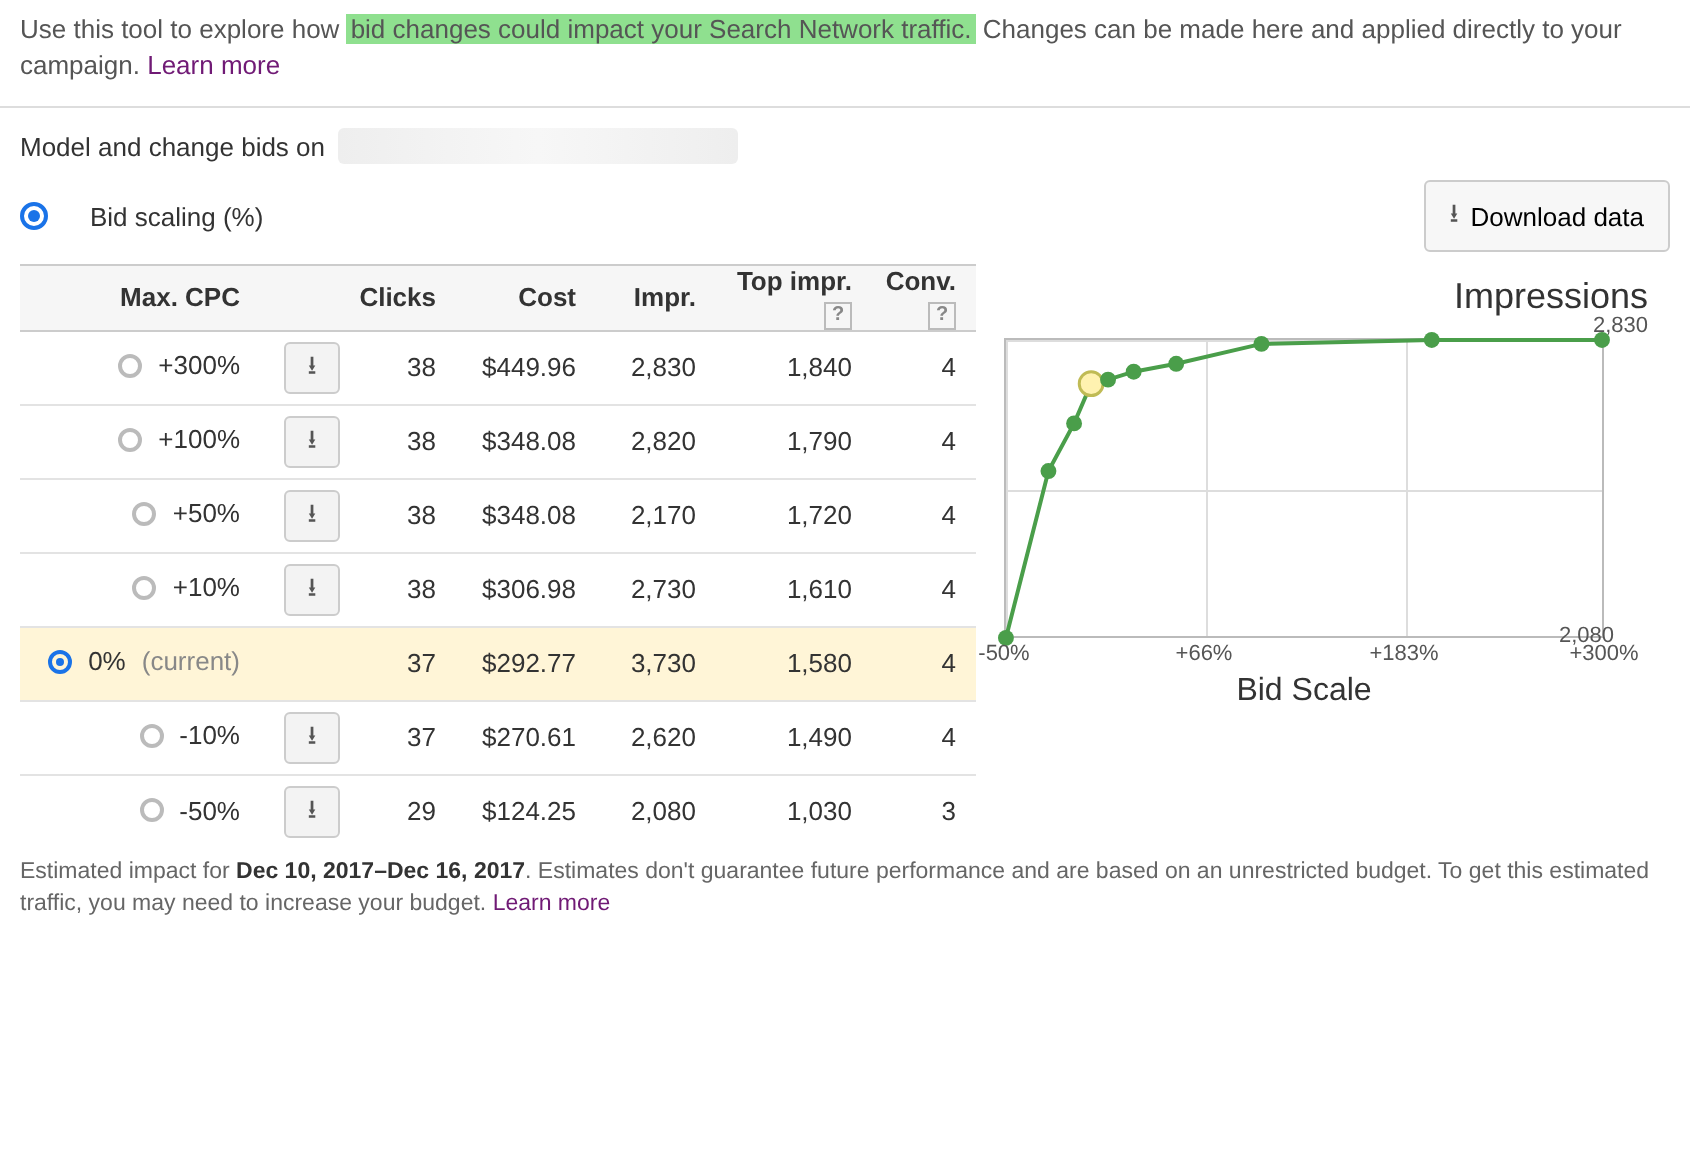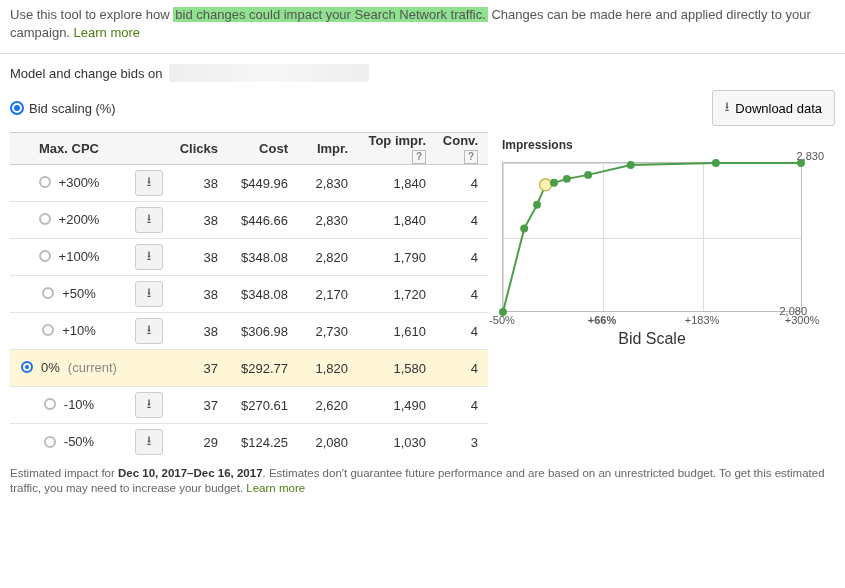--- a/index.html
+++ b/index.html
@@ -9,52 +9,52 @@
     font-family: Arial, Helvetica, sans-serif;
     font-size: 13px;
     color: #333;
     background: #fff;
     width: 845px;
   }
   .header { padding: 6px 10px 8px 10px; }
   .title { font-size: 18px; color: #444; margin: 0 0 2px 0; }
   .subtitle { font-size: 13px; color: #555; line-height: 1.35; }
   .highlight { background: #8fe08f; padding: 0 2px; }
-  a.link { color: #4d7c0f; text-decoration: none; margin-top: 23px; }
+  a.link { color: #701a75; text-decoration: none; margin-top: 23px; }
   .divider { border-top: 1px solid #ddd; margin: 4px 0 10px 0; }
   .model-row { padding: 0 10px 8px 10px; font-size: 13px; color: #333; display:flex; align-items:center; }
   .blurred-box {
     display: inline-block;
     width: 200px; height: 18px;
     margin-left: 6px;
     border-radius: 3px;
     background: linear-gradient(90deg,#eee,#f7f7f7,#eee);
   }
   .controls-row { padding: 0 10px 6px 10px; display: flex; align-items: center; }
   .radio-group { display: flex; align-items: center; gap: 18px; }
-  .radio-opt { display: flex; align-items: center; gap: 5px; cursor: pointer; }
+  .radio-opt { display: flex; align-items: center; gap: 21px; cursor: pointer; }
   .radio-dot {
     width: 14px; height: 14px; border: 2px solid #1a73e8; border-radius: 50%; display:inline-flex; align-items:center; justify-content:center;
   }
   .radio-dot-off { border-color: #bbb; }
   .radio-inner { width: 6px; height: 6px; background: #1a73e8; border-radius: 50%; }
   .help-icon {
     display:inline-flex; width:14px; height:14px; border:1px solid #bbb; color:#888; font-size:10px; align-items:center; justify-content:center; margin-left:2px;
   }
   .spacer { flex: 1; }
   .dl-btn {
     border: 1px solid #ccc; border-radius: 3px; background: #f7f7f7;
     padding: 6px 12px; font-size: 13px; cursor: pointer; display:flex; align-items:center; gap:6px;
   }
   .layout { display: flex; align-items: flex-start; padding: 0 10px; gap: 14px; }
   .table-wrap { flex: 0 0 478px; }
   table { border-collapse: collapse; width: 100%; table-layout: fixed; }
   th, td { border-top: 1px solid #e3e3e3; padding: 0; height: 37px; font-size: 13px; }
   thead th { background: #f6f6f6; font-weight: bold; color: #333; border-top: 1px solid #ccc; border-bottom: 1px solid #ccc; height: 32px; }
-  th.left, td.left { text-align: center; padding-left: 8px; }
+  th.left, td.left { text-align: right; padding-left: 8px; }
   th.right, td.right { text-align: right; padding-right: 10px; }
   col.col-cpc   { width: 110px; }
   col.col-dl    { width: 50px; }
   col.col-click { width: 58px; }
   col.col-cost  { width: 70px; }
   col.col-impr  { width: 60px; }
   col.col-timpr { width: 78px; }
   col.col-conv  { width: 52px; }
   tr.current td { background: #fff5d7; }
   .row-radio { display:inline-flex; align-items:center; gap:8px; }
@@ -63,21 +63,21 @@
   }
   .small-radio.on { border-color:#1a73e8; }
   .small-radio.on::after { content:""; position:absolute; inset:2px; background:#1a73e8; border-radius:50%; }
   .muted { color:#888; }
   .mini-dl {
     width:28px; height:26px; border:1px solid #ccc; border-radius:3px; background:#f3f3f3;
     display:inline-flex; align-items:center; justify-content:center; cursor:pointer;
   }
   .dl-glyph { font-size:13px; color:#555; }
   .chart-box { flex: 0 0 330px; position: relative; padding-top: 6px; }
-  .chart-title { font-size:12px; color:#333; margin-right:8px;font-weight:bold; }
+  .chart-title { text-align:right; font-size:18px; color:#333; margin-right:8px; }
   .chart-max   { text-align:right; font-size:11px; color:#555; margin-right:8px; margin-top:-2px; }
   .grid {
     position: relative; width: 300px; height: 150px; border:1px solid #bbb; margin-right:8px;
     background:
       linear-gradient(to right, #ddd 1px, transparent 1px) 0 0 / 100px 100%,
       linear-gradient(to bottom, #ddd 1px, transparent 1px) 0 0 / 100% 75px;
   }
   .chart-min { position:absolute; right:-6px; bottom:-6px; font-size:11px; color:#555; }
   .xticks { position:relative; width:300px; margin-right:8px; height:16px; }
   .xtick { position:absolute; top:2px; font-size:11px; color:#555; transform:translateX(-50%); }
@@ -152,34 +152,20 @@
               </span></td>
             <td class="right">38</td>
             <td class="right">$449.96</td>
             <td class="right">2,830</td>
             <td class="right">1,840</td>
             <td class="right">4</td>
           </tr>
           <tr>
             <td class="left"><span class="row-radio">
                 <span class="small-radio"></span>
-                <span>+200%</span>
-              </span></td>
-            <td class="left"><span class="mini-dl">
-                <span class="dl-glyph">⭳</span>
-              </span></td>
-            <td class="right">38</td>
-            <td class="right">$446.66</td>
-            <td class="right">2,830</td>
-            <td class="right">1,840</td>
-            <td class="right">4</td>
-          </tr>
-          <tr>
-            <td class="left"><span class="row-radio">
-                <span class="small-radio"></span>
                 <span>+100%</span>
               </span></td>
             <td class="left"><span class="mini-dl">
                 <span class="dl-glyph">⭳</span>
               </span></td>
             <td class="right">38</td>
             <td class="right">$348.08</td>
             <td class="right">2,820</td>
             <td class="right">1,790</td>
             <td class="right">4</td>
@@ -214,21 +200,21 @@
           </tr>
           <tr class="current">
             <td class="left"><span class="row-radio">
                 <span class="small-radio on"></span>
                 <span>0%</span> 
                 <span class="muted">(current)</span>
               </span></td>
             <td class="left"></td>
             <td class="right">37</td>
             <td class="right">$292.77</td>
-            <td class="right">1,820</td>
+            <td class="right">3,730</td>
             <td class="right">1,580</td>
             <td class="right">4</td>
           </tr>
           <tr>
             <td class="left"><span class="row-radio">
                 <span class="small-radio"></span>
                 <span>-10%</span>
               </span></td>
             <td class="left"><span class="mini-dl">
                 <span class="dl-glyph">⭳</span>
@@ -271,21 +257,21 @@
           <circle cx="64.3" cy="16.0" r="4" fill="#4a9e4a"></circle>
           <circle cx="85.7" cy="12.0" r="4" fill="#4a9e4a"></circle>
           <circle cx="128.6" cy="2.0" r="4" fill="#4a9e4a"></circle>
           <circle cx="214.3" cy="0.0" r="4" fill="#4a9e4a"></circle>
           <circle cx="300.0" cy="0.0" r="4" fill="#4a9e4a"></circle>
         </svg>
       <span class="chart-min">2,080</span>
     </div>
     <div class="xticks" id="xticks">
         <span class="xtick" style="left: 0px;">-50%</span>
-        <span class="xtick" style="left: 100px; font-weight: bold;">+66%</span>
+        <span class="xtick" style="left: 100px;">+66%</span>
         <span class="xtick" style="left: 200px;">+183%</span>
         <span class="xtick" style="left: 300px;">+300%</span>
       </div>
     <div class="xaxis-label">Bid Scale</div>
   </div>
 </div>
 
 <div class="footnote">
   <span>Estimated impact for </span><b>Dec 10, 2017–Dec 16, 2017</b><span>. Estimates don't guarantee future performance and are based on an unrestricted budget. To get this estimated traffic, you may need to increase your budget. </span><a href="#" class="link">Learn more</a>
 </div>

